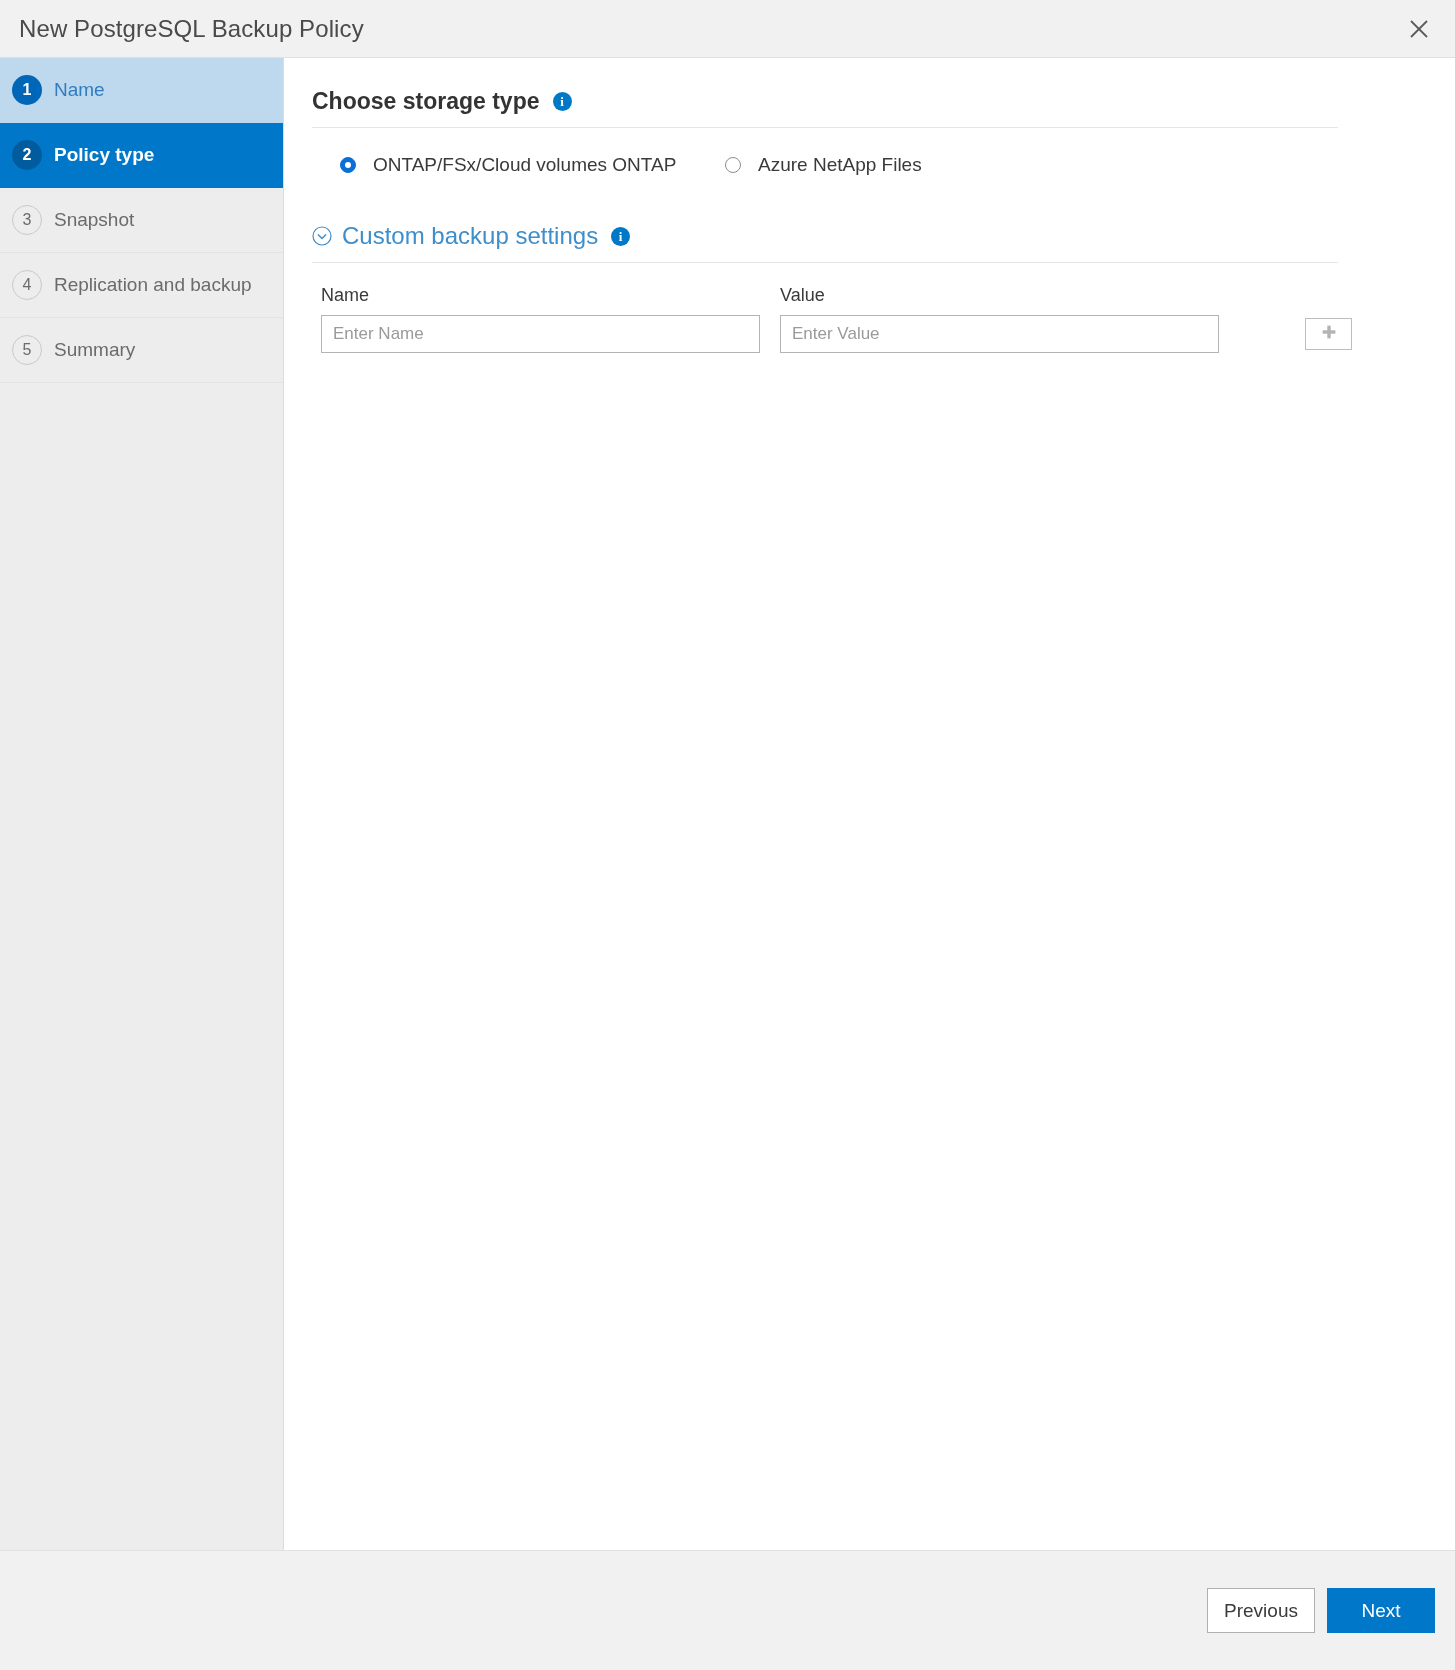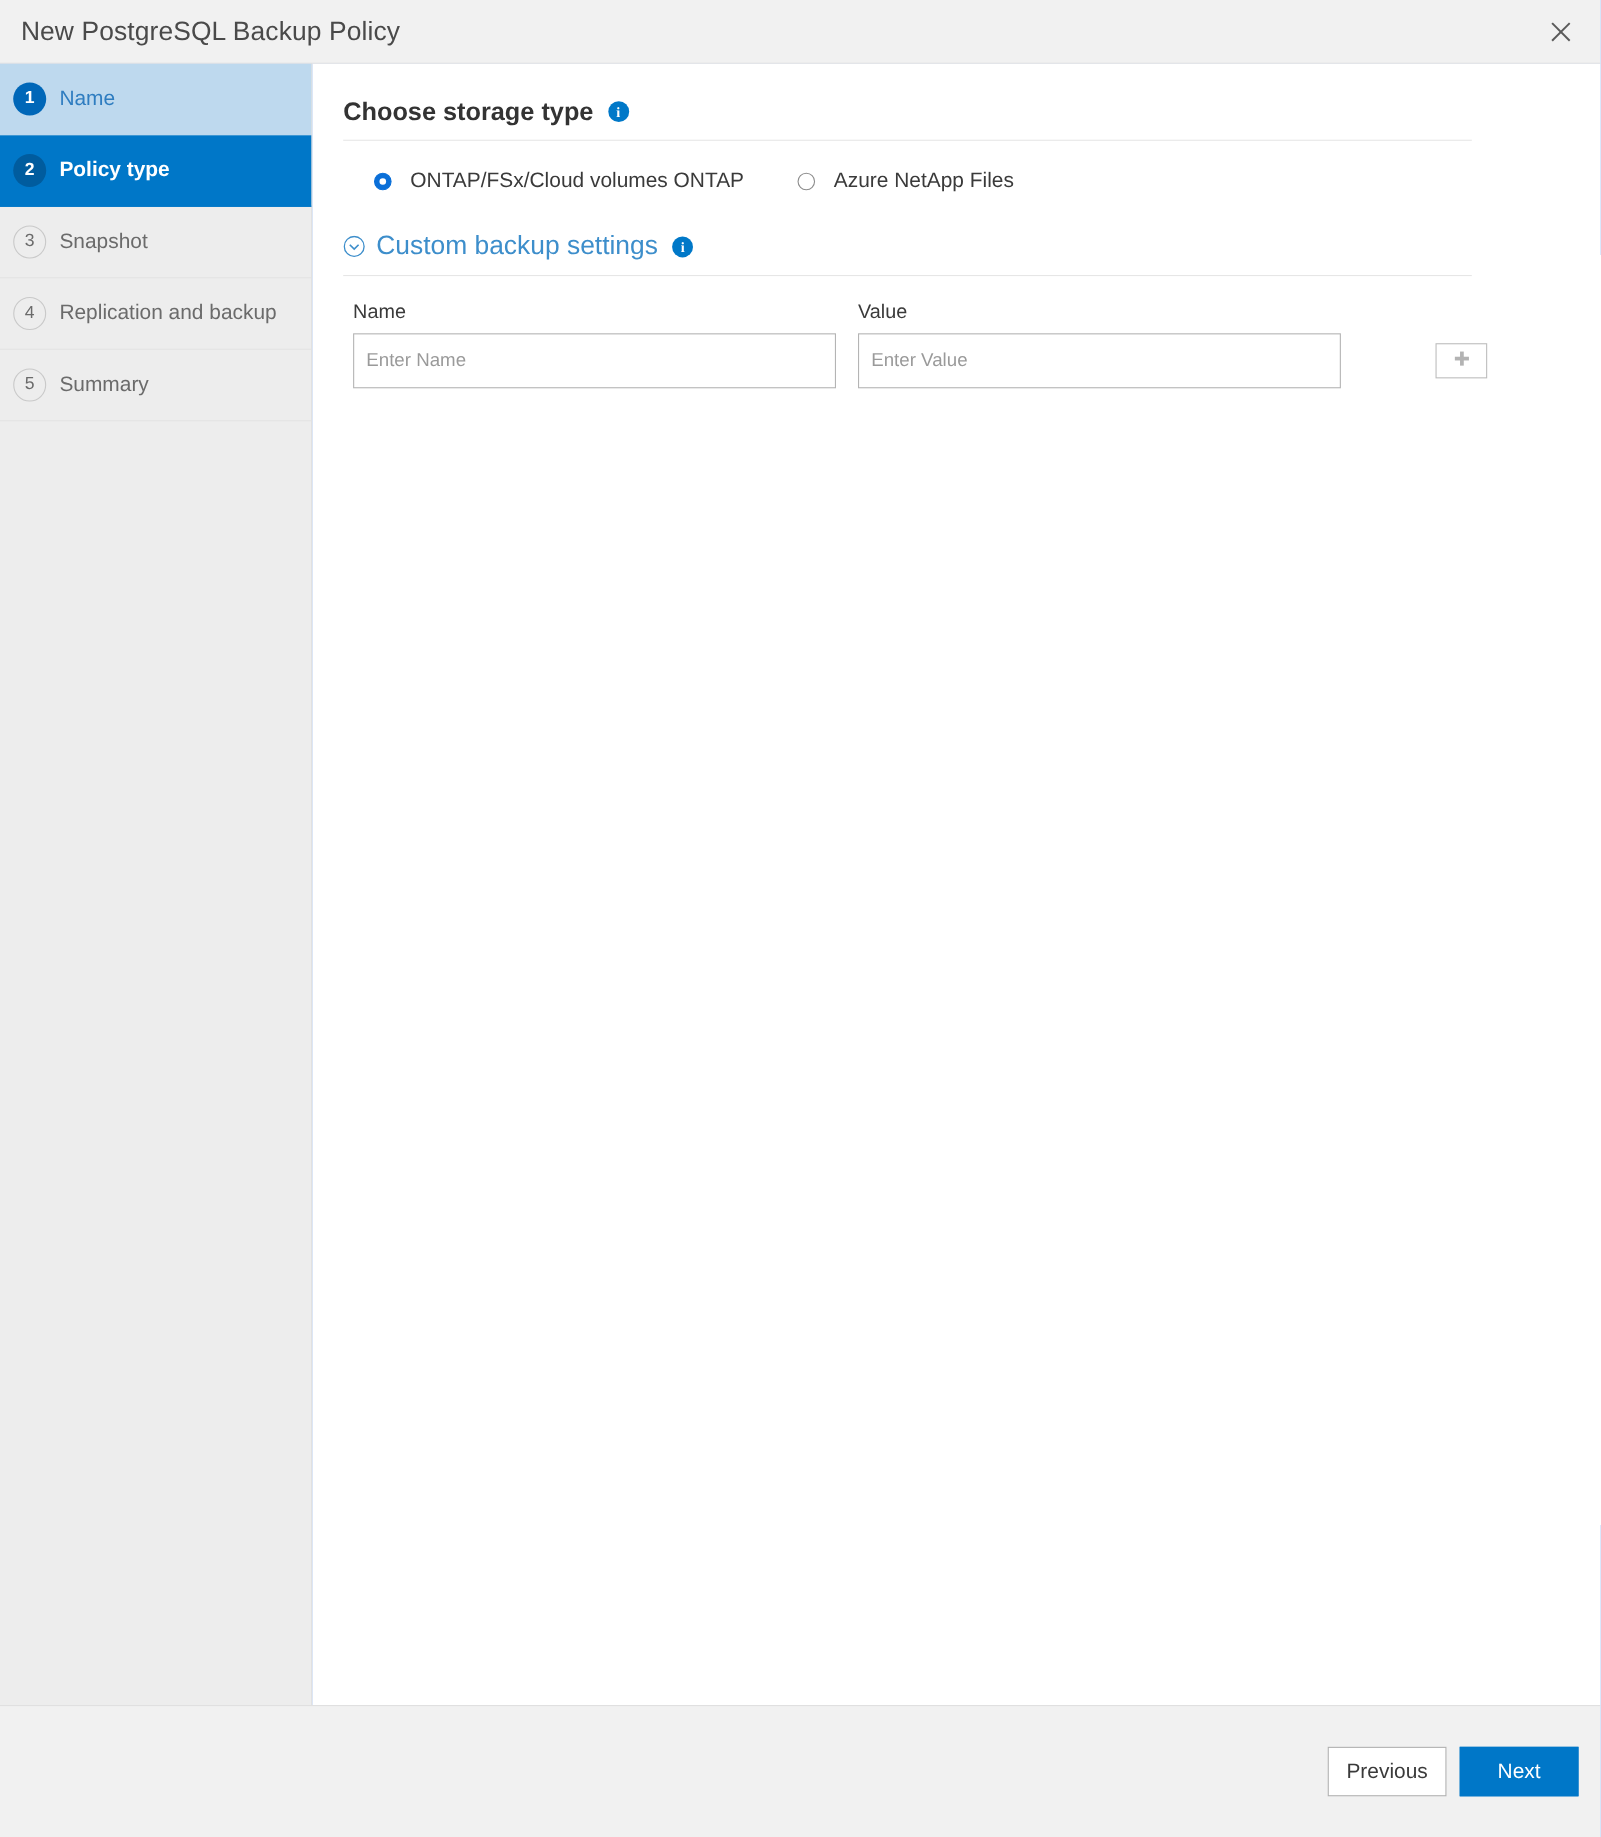--- a/index.html
+++ b/index.html
@@ -184,21 +184,21 @@
     align-items: center;
     justify-content: center;
     cursor: pointer;
   }
 
   
   .radio-row {
     display: flex;
     align-items: center;
     margin-top: 26px;
-    margin-bottom: 34px;
+    margin-bottom: 46px;
     padding-left: 28px;
   }
   .radio-option {
     display: flex;
     align-items: center;
     cursor: pointer;
   }
   .radio-option:first-child { width: 385px; }
   .radio-mark {
     width: 16px;
@@ -244,21 +244,21 @@
     color: #3a3a3a;
   }
   .kv-row {
     display: flex;
     align-items: center;
     margin-top: 9px;
     padding-left: 9px;
   }
   .text-input {
     width: 439px;
-    height: 50px;
+    height: 38px;
     box-sizing: border-box;
     border: 1px solid #b4b4b4;
     background: #ffffff;
     font-size: 17px;
     color: #333333;
     padding: 0 11px;
     font-family: "Liberation Sans", sans-serif;
     outline: none;
   }
   .text-input::placeholder { color: #9a9a9a; }

